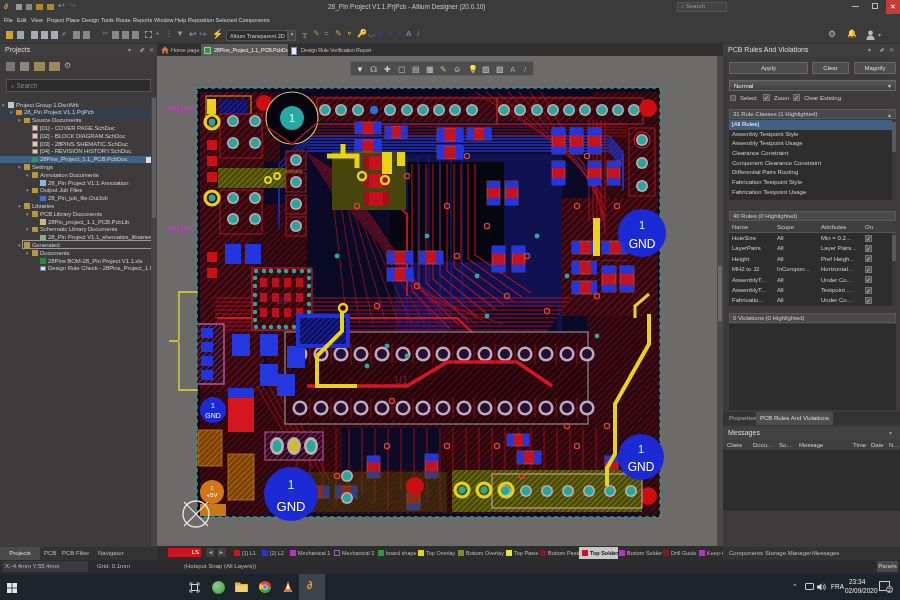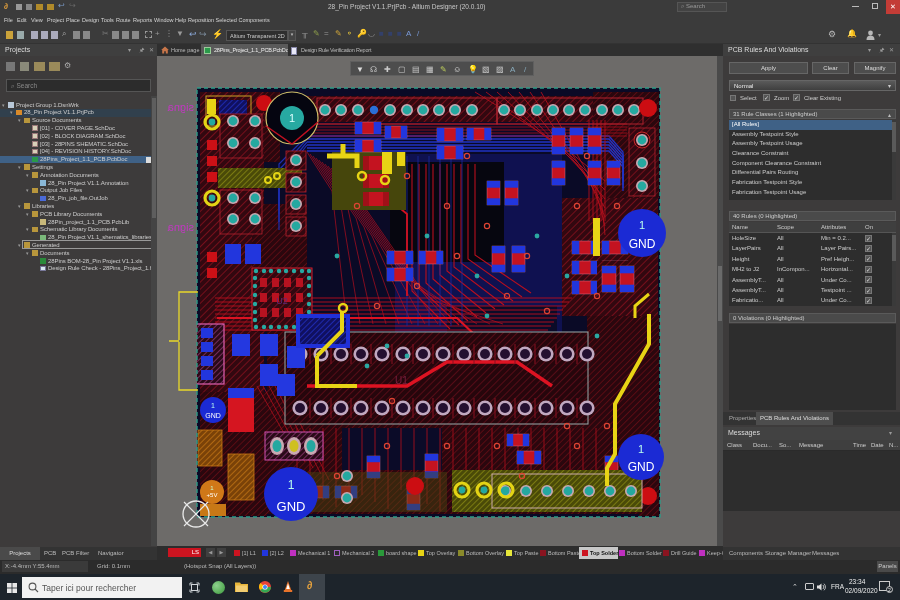--- a/index.html
+++ b/index.html
@@ -982,27 +982,20 @@
   <span class="abs" style="left:877px;top:1px;width:21px;height:11px;background:#4a4a4a;text-align:center;padding-top:2px;color:#ccc;">Panels</span>
 </div>
 
 <div class="abs" style="left:0;top:574px;width:900px;height:26px;background:#1d242b;">
   <svg class="abs" style="left:7px;top:9px;" width="10" height="10" viewBox="0 0 10 10">
       <rect x="0" y="0" width="4.6" height="4.6" fill="#e8e8e8"></rect>
       <rect x="5.4" y="0" width="4.6" height="4.6" fill="#e8e8e8"></rect>
       <rect x="0" y="5.4" width="4.6" height="4.6" fill="#e8e8e8"></rect>
       <rect x="5.4" y="5.4" width="4.6" height="4.6" fill="#e8e8e8"></rect>
     </svg>
-  <div class="abs" style="left:22px;top:3px;width:160px;height:21px;background:#f2f2f2;">
-    <svg class="abs" style="left:6px;top:5px" width="11" height="11" viewBox="0 0 11 11">
-        <circle cx="4.5" cy="4.5" r="3.4" fill="none" stroke="#555" stroke-width="1.1"></circle>
-        <line x1="7" y1="7" x2="10" y2="10" stroke="#555" stroke-width="1.1"></line>
-      </svg>
-    <span class="abs nw" style="left:20px;top:6px;font-size:8.5px;color:#555;">Taper ici pour rechercher</span>
-  </div>
   <svg class="abs" style="left:189px;top:8px" width="11" height="11" viewBox="0 0 11 11">
       <rect x="2.5" y="2.5" width="6" height="6" fill="none" stroke="#cfd4d8" stroke-width="1"></rect>
       <path d="M1,3.5 L1,1 L3.5,1 M7.5,1 L10,1 L10,3.5 M10,7.5 L10,10 L7.5,10 M3.5,10 L1,10 L1,7.5" stroke="#cfd4d8" stroke-width="1" fill="none"></path>
     </svg>
   <span class="abs" style="left:212px;top:7px;width:13px;height:13px;background:radial-gradient(circle at 35% 35%,#8ed08e,#3a9a3a);border-radius:50%;"></span>
   <svg class="abs" style="left:235px;top:7px" width="13" height="12" viewBox="0 0 13 12">
       <path d="M0,1.5 L5,1.5 L6,3 L13,3 L13,11 L0,11 Z" fill="#e8b53a"></path>
       <rect x="1" y="4.5" width="11" height="6.5" fill="#f2cd72"></rect>
     </svg>
   <svg class="abs" style="left:259px;top:7px" width="12" height="12" viewBox="0 0 12 12">

